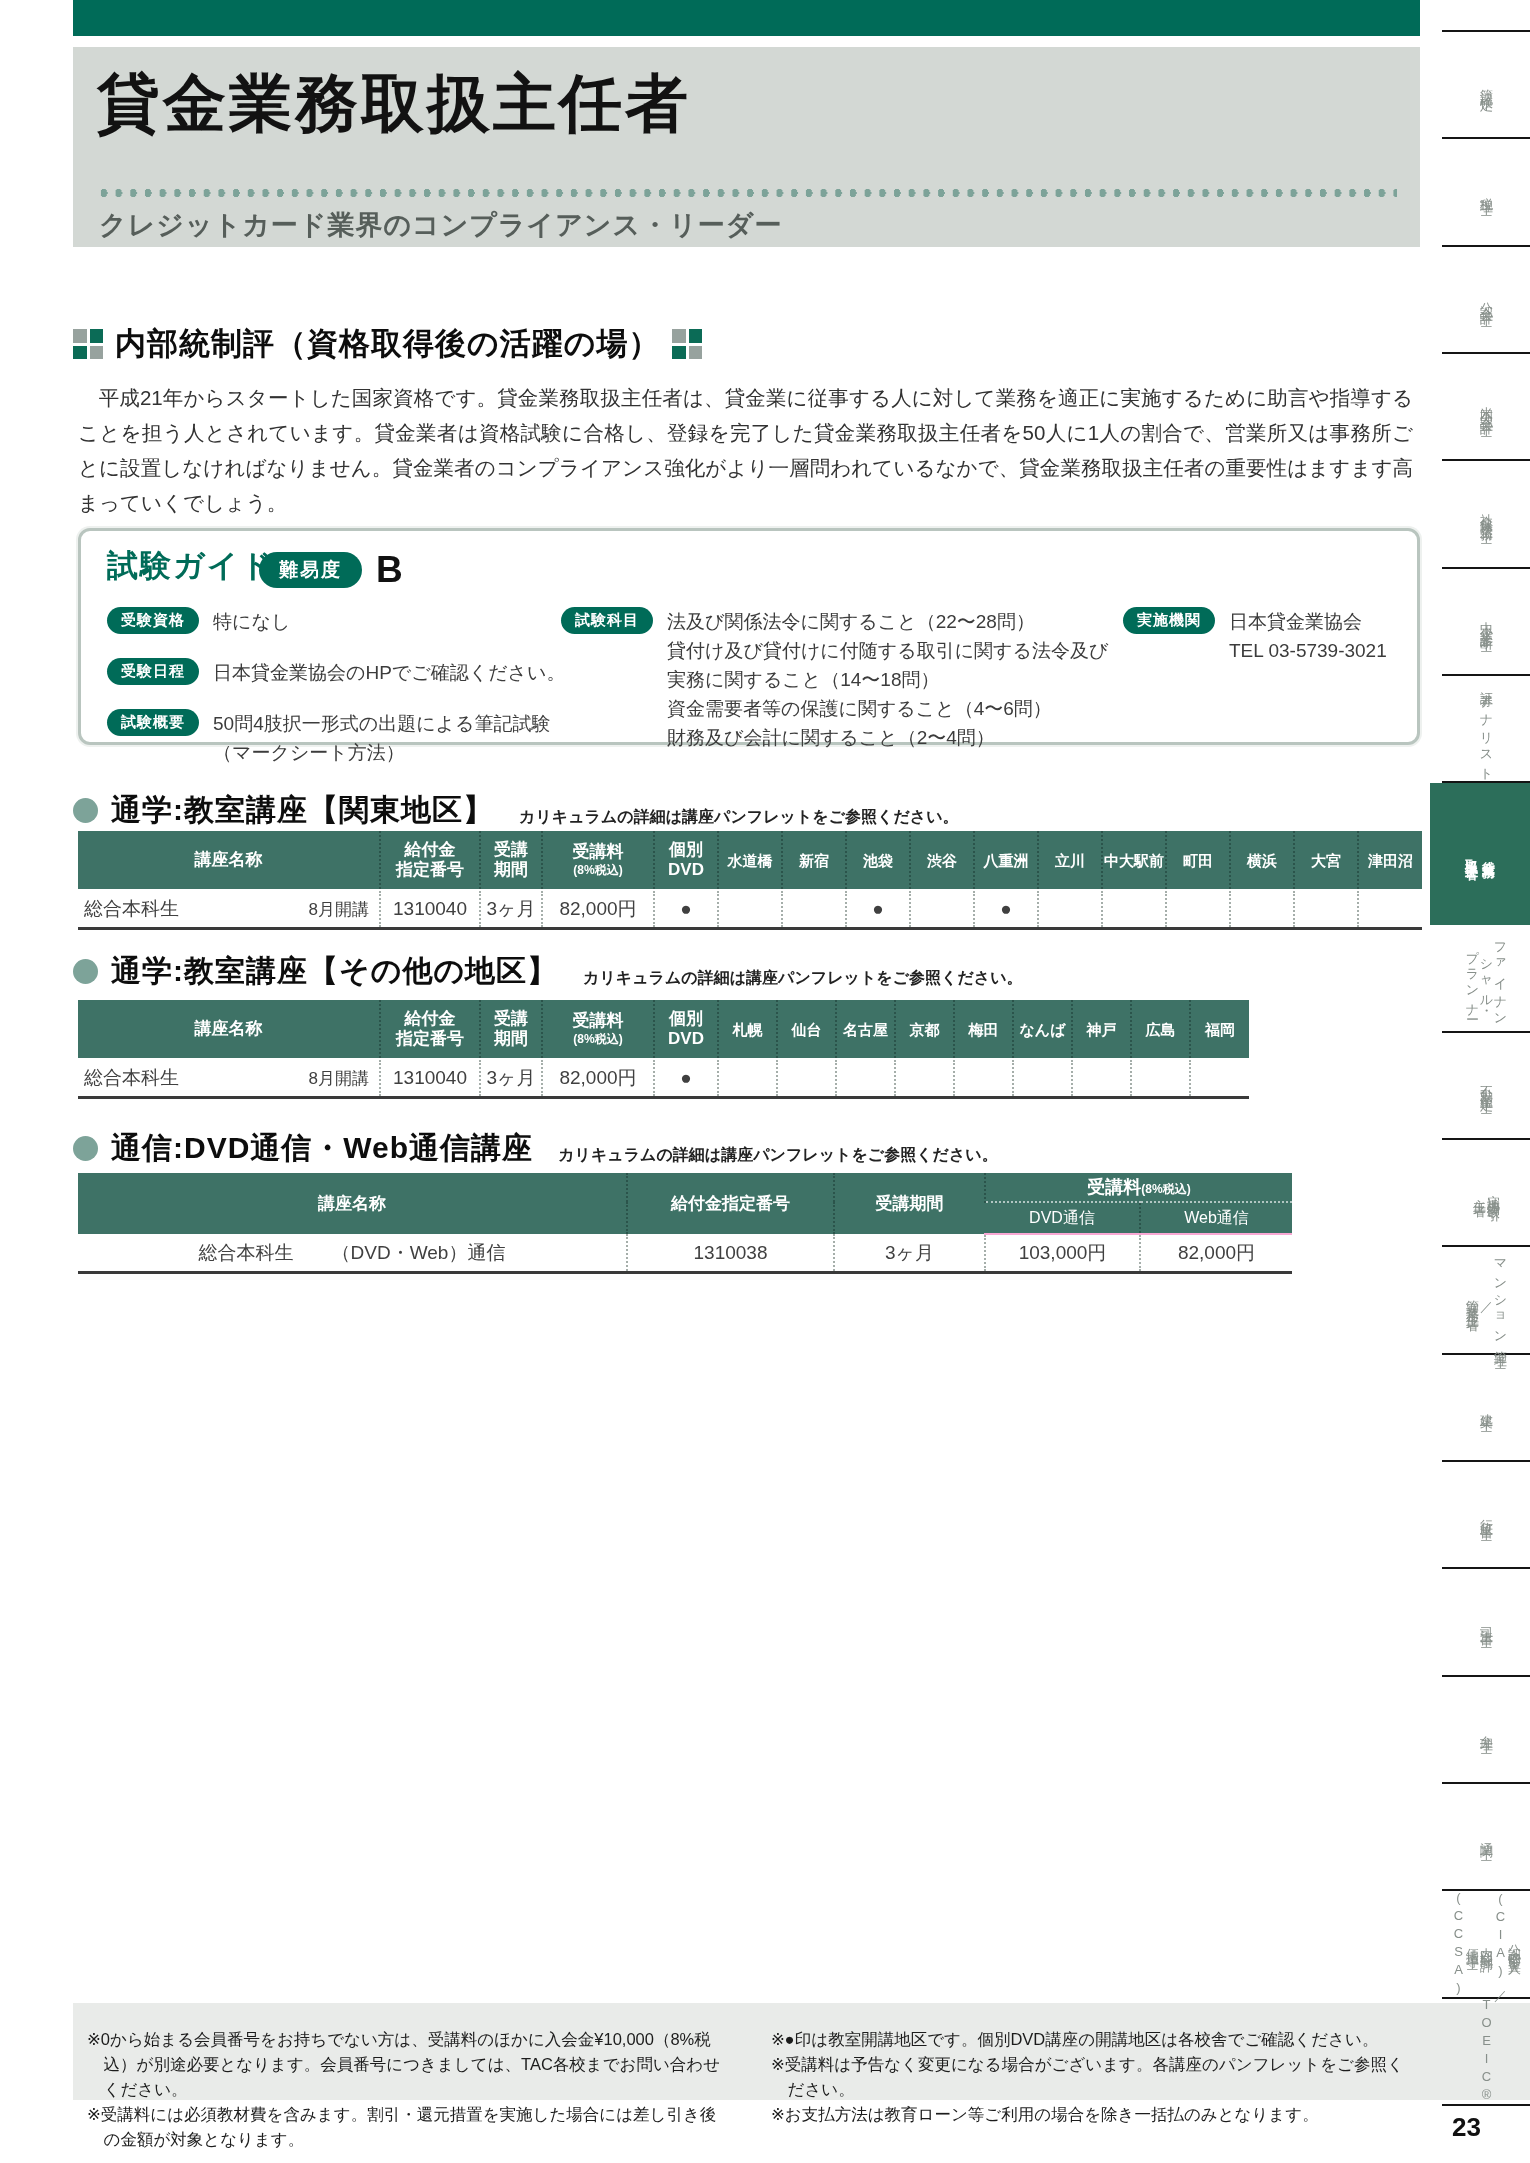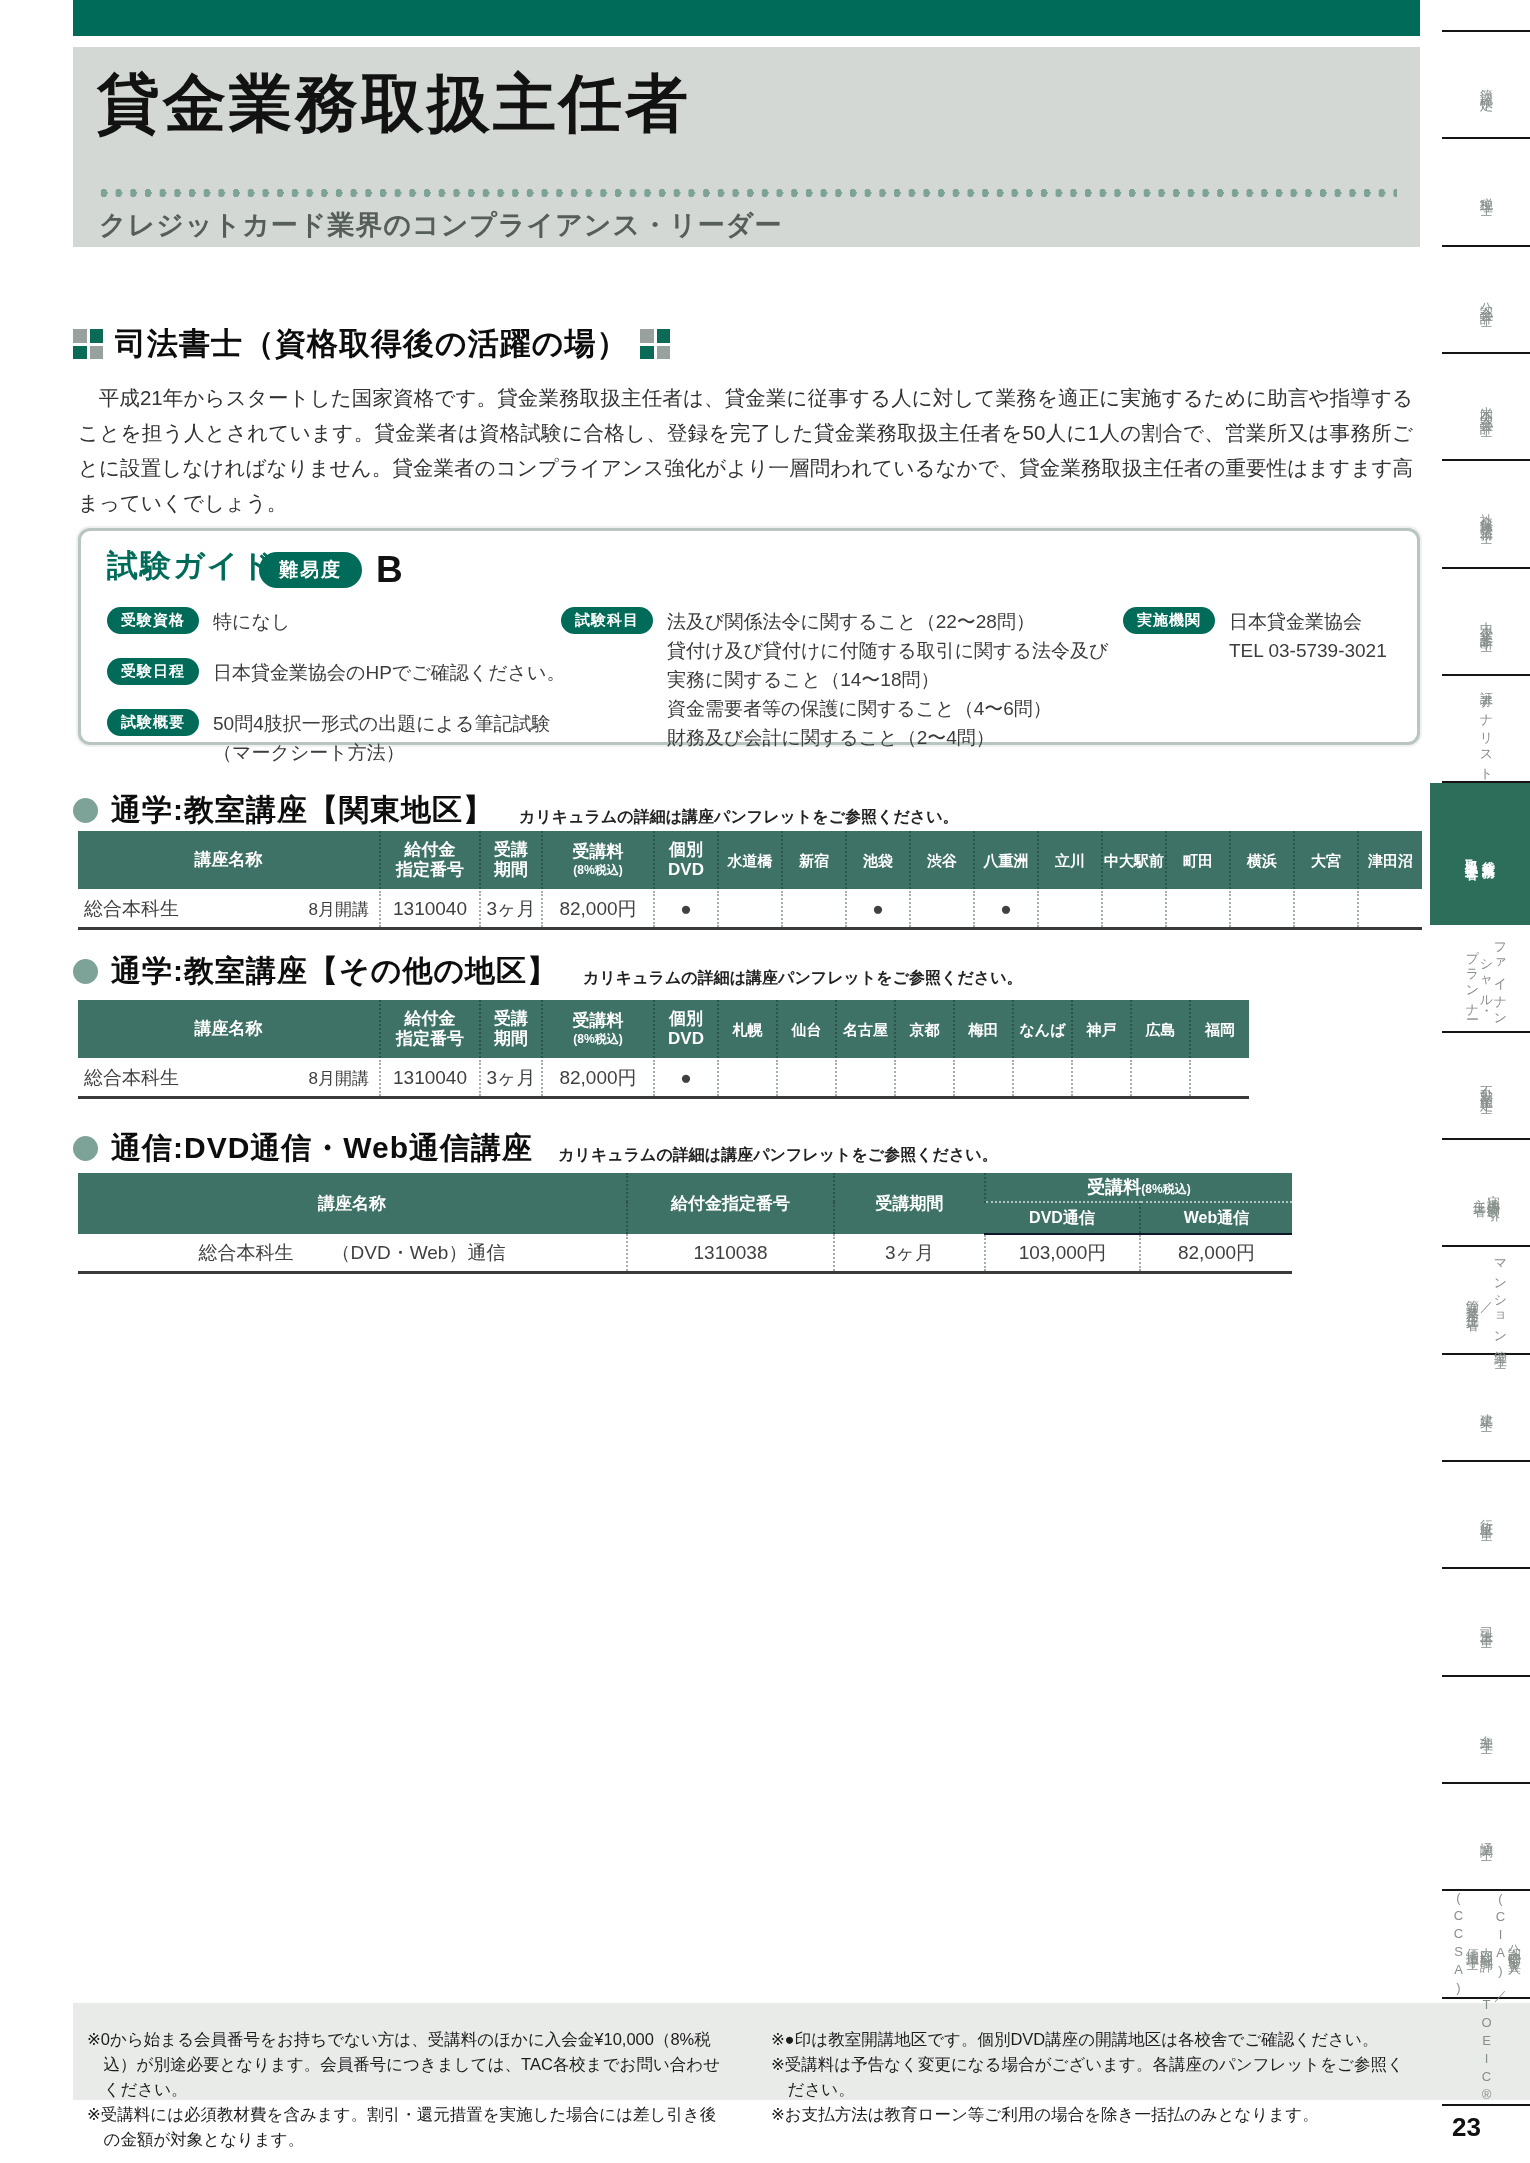--- a/index.html
+++ b/index.html
@@ -56,21 +56,21 @@
   .ctable thead th{height:58px;border-bottom:2px solid #fff;}
   .h-main{display:block;white-space:pre-line;font-size:17px;font-weight:bold;line-height:20px;}
   th.city .h-main{font-size:15px;line-height:17px;}
   .h-sub{display:block;font-size:12px;font-weight:bold;margin-top:0px;}
   .ctable tbody td,.dtable tbody td{background:#fff;height:36px;font-size:19px;color:#404040;text-align:center;
         border-left:2px dotted #a5aeaa;border-bottom:3px solid #3a3a3a;vertical-align:middle;padding:0;}
   .ctable tbody td:first-child,.dtable tbody td:first-child{border-left:none;}
   .nameflex{display:flex;justify-content:space-between;align-items:center;padding:0 10px 0 6px;}
   .cname{font-size:19px;} .cstart{font-size:17px;}
   .dtable thead tr.r1 th{height:28px;}
-  .dtable thead tr.r2 th{height:30px;border-top:2px dotted rgba(255,255,255,.6);border-bottom:2px solid #0f172a;font-size:16px;font-weight:bold;}
+  .dtable thead tr.r2 th{height:30px;border-top:2px dotted rgba(255,255,255,.6);border-bottom:2px solid #f9a8d4;font-size:16px;font-weight:normal;}
   .fee-label{font-size:18px;font-weight:bold;} .fee-sub{font-size:12px;font-weight:bold;}
   .dname{text-align:left;padding-left:8px;} .dvariant{margin-left:38px;}
 
   
   .notes{position:absolute;left:73px;top:2003px;width:1492px;height:97px;background:#e9ebe9;
          display:flex;gap:44px;padding:24px 14px;box-sizing:border-box;}
   .note-col{width:640px;}
   .note{font-size:16.5px;line-height:25px;color:#1c1c1c;text-indent:-16.5px;padding-left:16.5px;}
 
   
@@ -96,21 +96,21 @@
     <div class="subtitle">クレジットカード業界のコンプライアンス・リーダー</div>
   </div>
 
   <div class="sec-magnet">
     <span class="checker">
         <i class="s"></i>
         <i class="g"></i>
         <i class="g"></i>
         <i class="s"></i>
       </span>
-    <h2>司法書士（資格取得後の活躍の場）</h2>
+    <h2>内部統制評（資格取得後の活躍の場）</h2>
     <span class="checker">
         <i class="s"></i>
         <i class="g"></i>
         <i class="g"></i>
         <i class="s"></i>
       </span>
   </div>
 
   <p class="intro">　平成21年からスタートした国家資格です。貸金業務取扱主任者は、貸金業に従事する人に対して業務を適正に実施するために助言や指導することを担う人とされています。貸金業者は資格試験に合格し、登録を完了した貸金業務取扱主任者を50人に1人の割合で、営業所又は事務所ごとに設置しなければなりません。貸金業者のコンプライアンス強化がより一層問われているなかで、貸金業務取扱主任者の重要性はますます高まっていくでしょう。</p>
 

